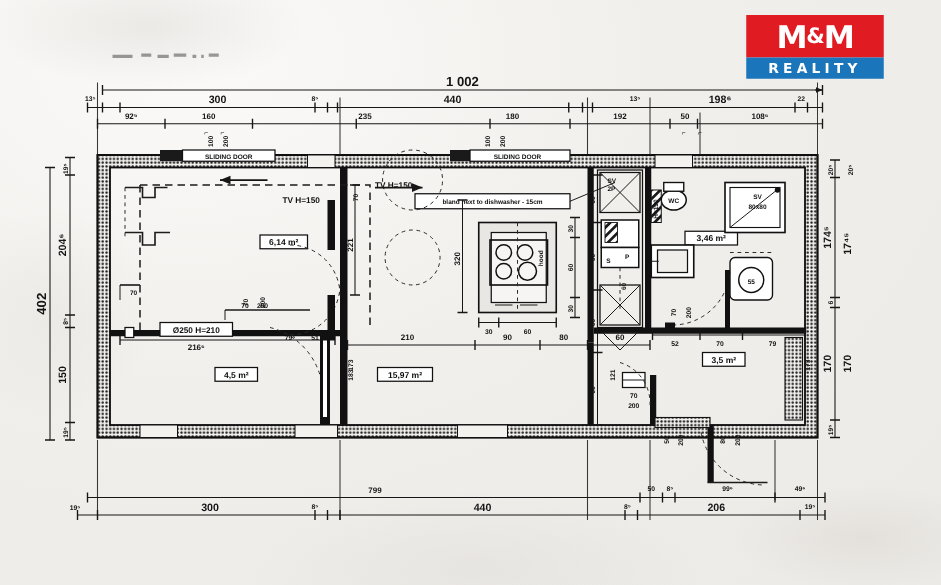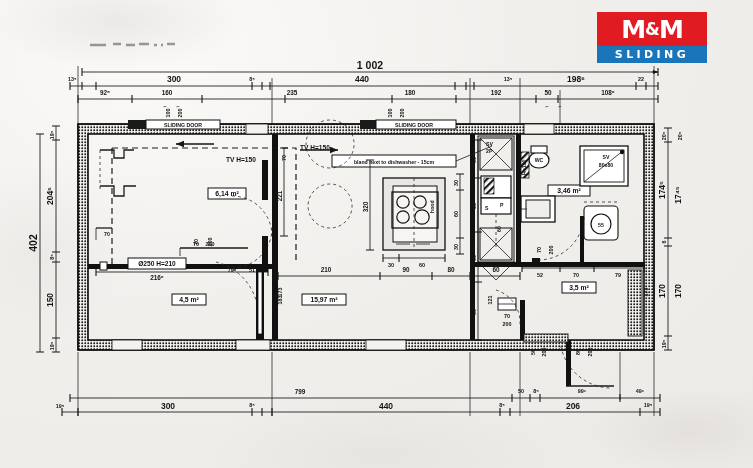--- a/index.html
+++ b/index.html
@@ -459,16 +459,16 @@
 
   </svg>
   </div>
 
   <div class="logo">
     <div class="logo-top">
       <span>M</span>
         <span class="logo-amp">&amp;</span>
         <span>M</span>
     </div>
-    <div class="logo-bot">SLIDING</div>
+    <div class="logo-bot">REALITY</div>
   </div>
 
 </div>
 
 </body></html>

